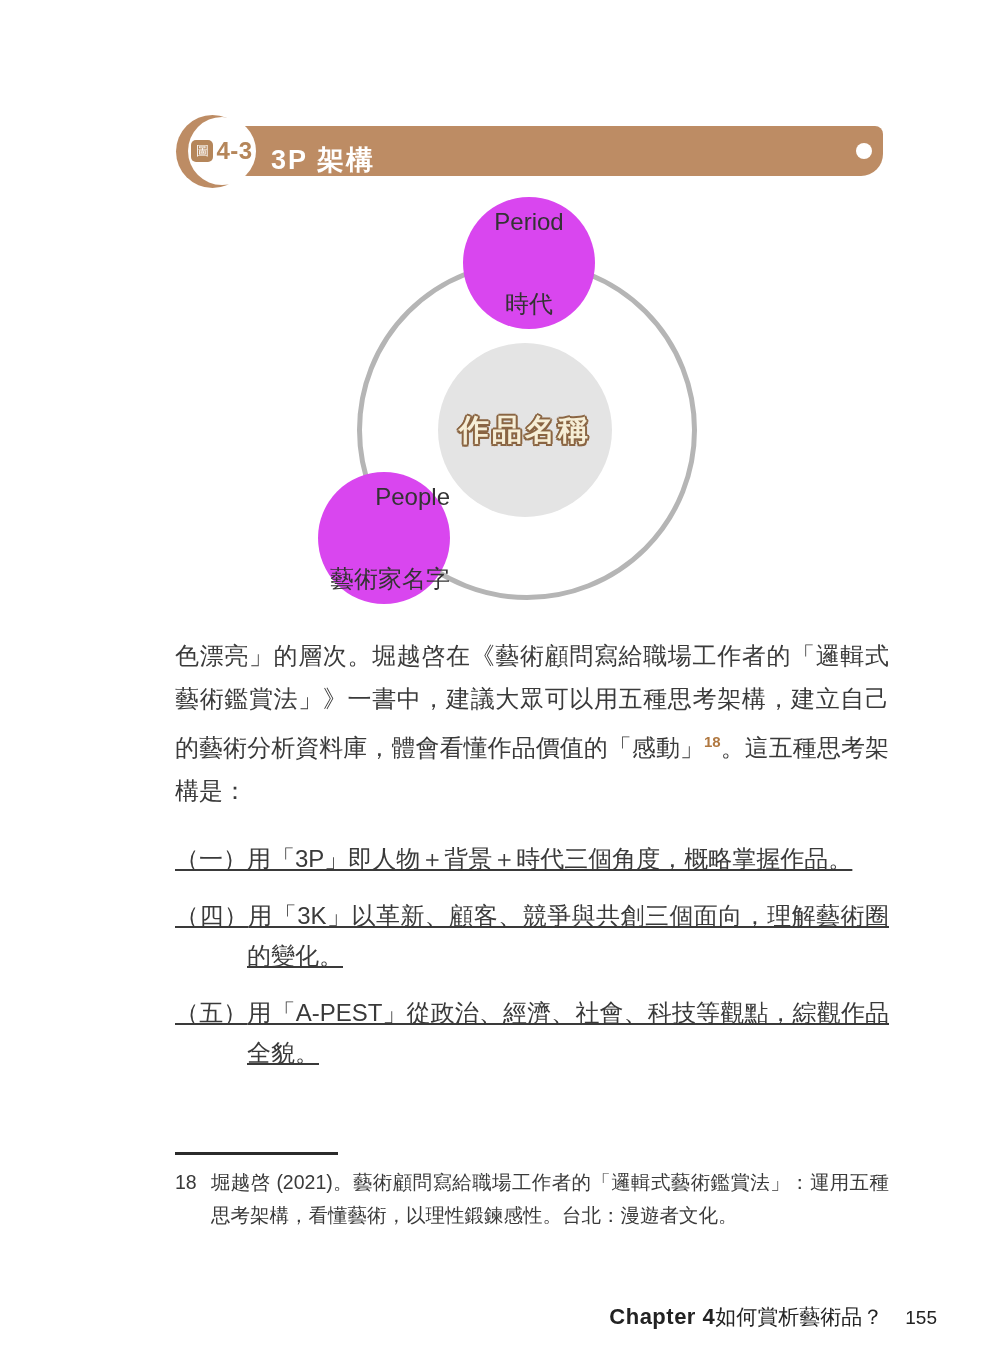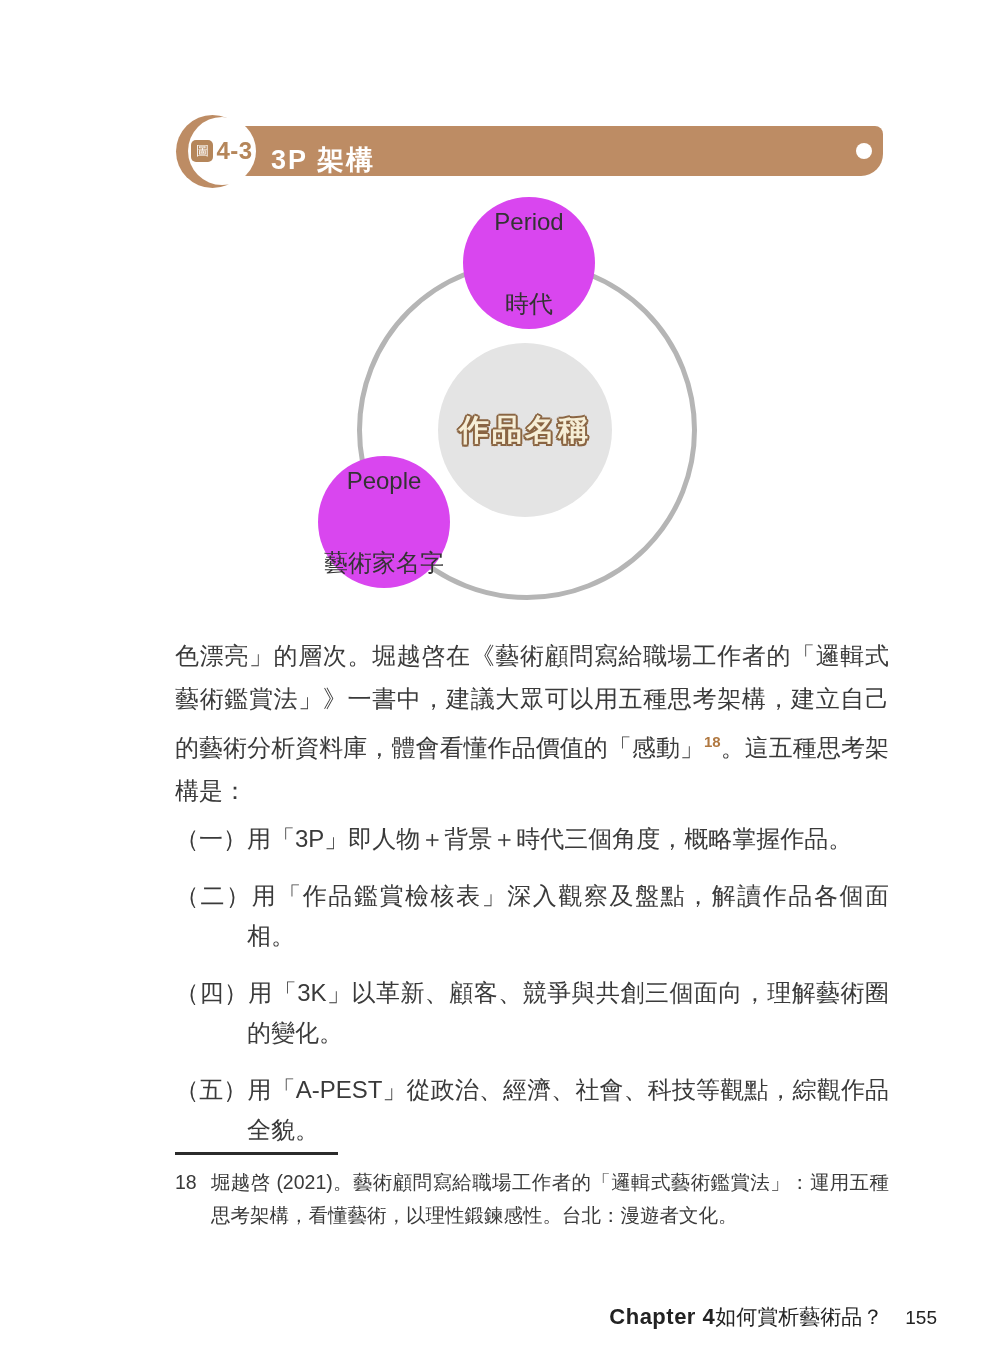--- a/index.html
+++ b/index.html
@@ -47,40 +47,40 @@
     position:absolute; left:357px; top:84px; width:340px; height:340px;
     border:5px solid #b5b5b5; border-radius:50%;
   }
   .node {
     position:absolute; width:132px; height:132px; border-radius:50%;
     background:#d946ef; display:flex; flex-direction:column;
     align-items:center; justify-content:center;
     font-size:24px; line-height:34px; color:#333; text-align:center;gap:48px;
   }
   .node-period { left:463px; top:21px; }
-  .node-people { left:318px; top:280px; }
+  .node-people { left:318px; top:296px;align-items:flex-end; }
   .node-place  { left:604px; top:284px; }
   .center-node {
     position:absolute; left:438px; top:167px; width:174px; height:174px;
     border-radius:50%; background:#e4e4e4;
     display:flex; align-items:center; justify-content:center;
   }
   .center-label {
     font-size:30px; font-weight:bold; letter-spacing:3px; color:#f6eed6;
     text-shadow:
       -2px 0 0 #8a6543, 2px 0 0 #8a6543, 0 -2px 0 #8a6543, 0 2px 0 #8a6543,
       -1.5px -1.5px 0 #8a6543, 1.5px -1.5px 0 #8a6543,
       -1.5px 1.5px 0 #8a6543, 1.5px 1.5px 0 #8a6543;
   }
 
   
   .content { position:absolute; left:175px; top:634px; width:714px; }
   .para { font-size:24px; line-height:43px; text-align:justify; color:#3a3a3a; }
   .para sup { color:#b07840; font-size:15px; font-weight:bold; }
-  .list { margin-top:7px; }
+  .list { margin-top:27px;text-decoration:underline; }
   .list-item {
     font-size:24px; line-height:40px; margin-bottom:17px;
     padding-left:72px; text-indent:-72px; text-align:justify; color:#3a3a3a;
   }
 
   
   .footnote { position:absolute; left:175px; top:1152px; width:714px; }
   .fn-rule { width:163px; border-top:3px solid #2b2b2b; margin-bottom:11px; }
   .fn-body {
     position:relative; padding-left:36px;
@@ -127,21 +127,20 @@
       <span>藝術家名字</span>
     </div>
   </div>
 
   <div class="content">
     <p class="para">
       <span>色漂亮」的層次。堀越啓在《藝術顧問寫給職場工作者的「邏輯式藝術鑑賞法」》一書中，建議大眾可以用五種思考架構，建立自己的藝術分析資料庫，體會看懂作品價值的「感動」</span><sup>18</sup><span>。這五種思考架構是：</span>
     </p>
     <div class="list">
       <p class="list-item"><span>（一）</span><span>用「3P」即人物＋背景＋時代三個角度，概略掌握作品。</span></p>
-      <p class="list-item"><span>（二）</span><span>用「作品鑑賞檢核表」深入觀察及盤點，解讀作品各個面相。</span></p>
       <p class="list-item"><span>（四）</span><span>用「3K」以革新、顧客、競爭與共創三個面向，理解藝術圈的變化。</span></p>
       <p class="list-item"><span>（五）</span><span>用「A-PEST」從政治、經濟、社會、科技等觀點，綜觀作品全貌。</span></p>
     </div>
   </div>
 
   <div class="footnote">
     <div class="fn-rule"></div>
     <div class="fn-body">
       <span class="fn-num">18</span>
       <span>堀越啓 (2021)。藝術顧問寫給職場工作者的「邏輯式藝術鑑賞法」：運用五種思考架構，看懂藝術，以理性鍛鍊感性。台北：漫遊者文化。</span>

